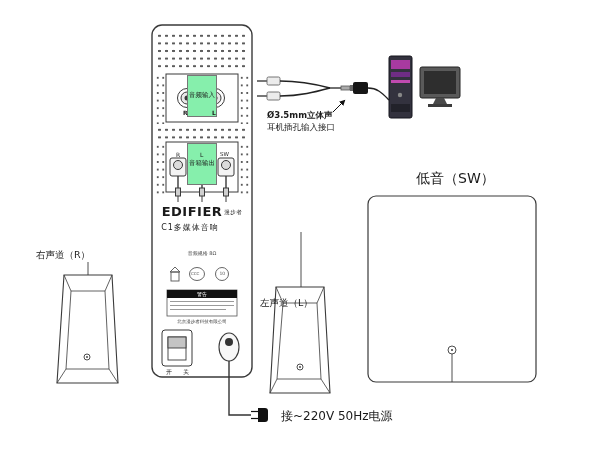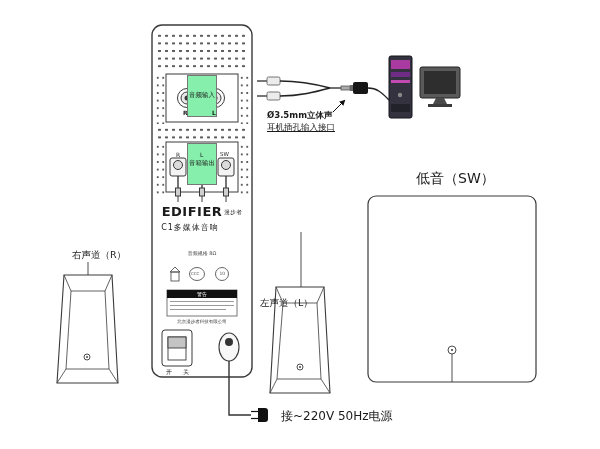--- a/index.html
+++ b/index.html
@@ -198,20 +198,20 @@
   <div class="warnstrip" style="left:167px;top:290px;width:70px;height:8px;font-size:5px;line-height:8px;">警告</div>
   <div class="fineline" style="left:170px;top:301px;width:64px;"></div>
   <div class="fineline" style="left:170px;top:305px;width:64px;"></div>
   <div class="fineline" style="left:170px;top:309px;width:56px;"></div>
   <div class="lbl" style="left:152px;top:319px;width:100px;text-align:center;font-size:4.5px;color:#444;">北京漫步者科技有限公司</div>
 
   <div class="lbl" style="left:166px;top:368px;font-size:6px;">开</div>
   <div class="lbl" style="left:183px;top:368px;font-size:6px;">关</div>
 
   <div class="lbl" style="left:267px;top:110px;font-size:8.5px;font-weight:bold;">Ø3.5mm立体声</div>
-  <div class="lbl" style="left:267px;top:122px;font-size:8.5px;text-decoration:underline;">耳机插孔输入接口</div>
+  <div class="lbl" style="left:267px;top:122px;font-size:8.5px;">耳机插孔输入接口</div>
 
   <div class="lbl" style="left:416px;top:170px;font-size:14px;text-align:right;">低音（SW）</div>
-  <div class="lbl" style="left:36px;top:249px;font-size:9.5px;margin-left:36px;">右声道（R）</div>
+  <div class="lbl" style="left:36px;top:249px;font-size:9.5px;">右声道（R）</div>
   <div class="lbl" style="left:260px;top:257px;font-size:9.5px;margin-top:40px;">左声道（L）</div>
   <div class="lbl" style="left:281px;top:409px;font-size:12px;">接~220V 50Hz电源</div>
 
 </div>
 
 </body></html>

